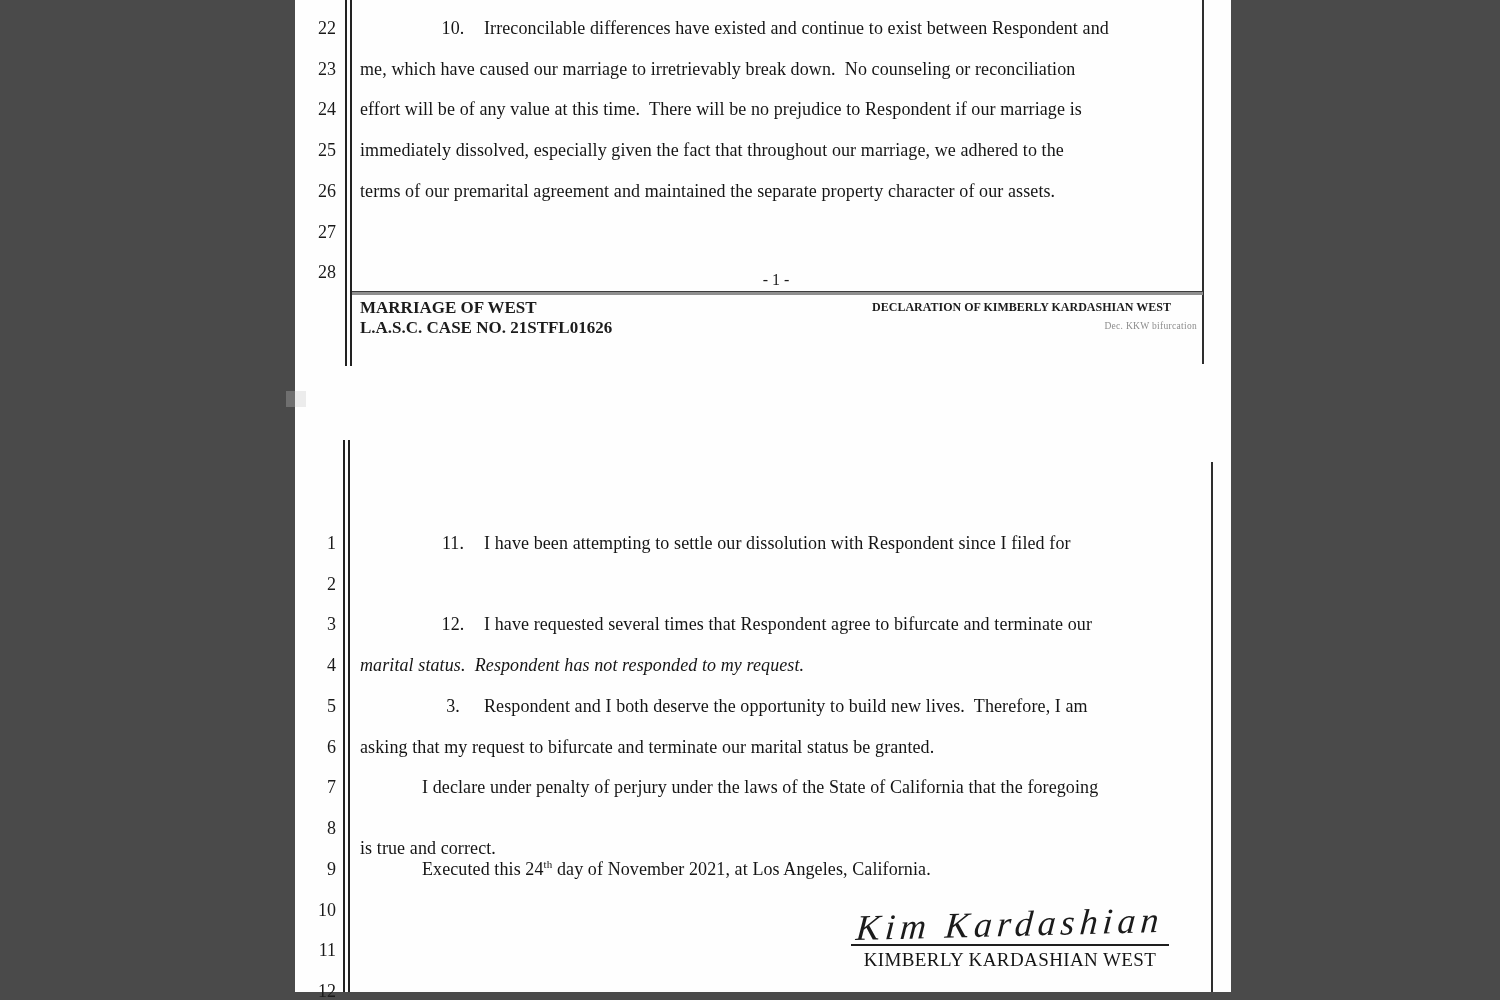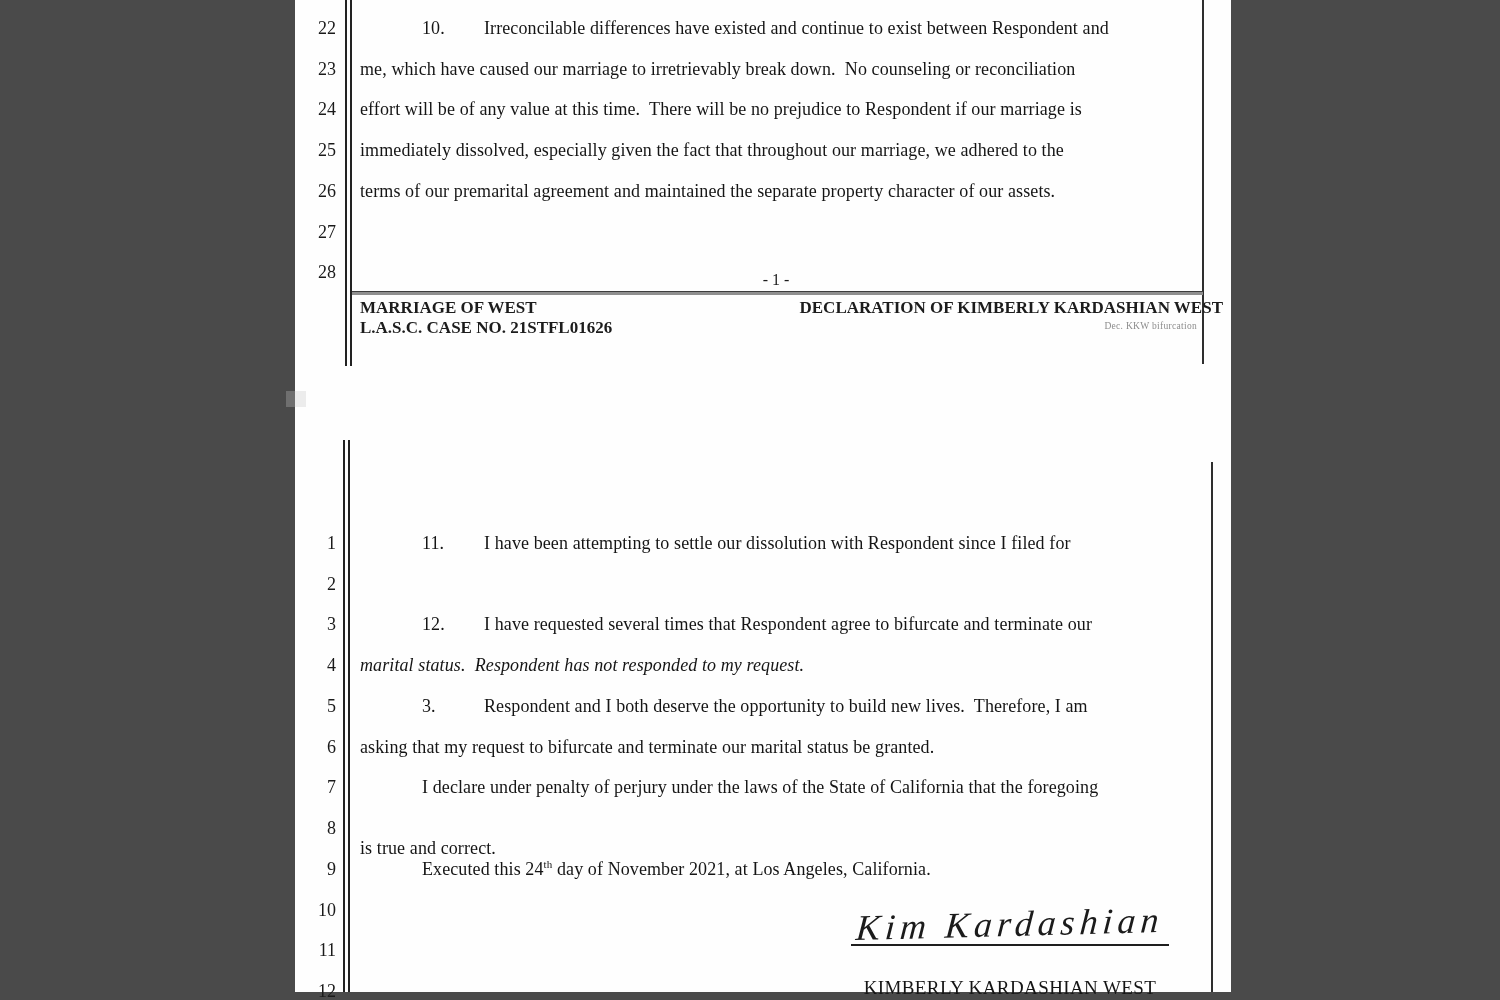--- a/index.html
+++ b/index.html
@@ -35,45 +35,45 @@
     position:absolute;left:294px;width:42px;
     text-align:right;font-size:18px;line-height:26px;color:#1a1a1a;
   }
   
   .bodyline{
     position:absolute;left:360px;width:832px;
     font-size:18px;line-height:26px;letter-spacing:0.1px;color:#151515;
     white-space:nowrap;
   }
   .bodyline .ind{display:inline-block;width:62px;}
-  .bodyline .plabel{display:inline-block;width:62px;}
+  .bodyline .plabel{display:inline-block;width:62px;text-align:center;}
   .bodyline sup{font-size:11px;line-height:0;}
   
   .f-pageno{position:absolute;left:360px;top:271px;width:832px;text-align:center;font-size:16px;}
   .f-rule{
     position:absolute;left:352px;top:291px;width:851px;height:4px;
     background:#8f8f8f;border-top:1.5px solid #3d3d3d;box-sizing:border-box;
   }
   .f-left{position:absolute;left:360px;top:298px;font-weight:bold;font-size:17px;line-height:19.5px;}
-  .f-right{position:absolute;left:720px;top:298px;width:503px;text-align:right;font-weight:bold;font-size:17px;line-height:19.5px;}
+  .f-right{position:absolute;left:668px;top:298px;width:503px;text-align:right;font-weight:bold;font-size:12px;line-height:19.5px;}
   .f-note{
     position:absolute;left:900px;top:321px;width:297px;text-align:right;
     font-size:9.5px;color:#8c8c8c;filter:blur(0.4px);letter-spacing:0.3px;
   }
   
   .sig-script{
     position:absolute;left:845px;top:903px;width:330px;text-align:center;
     font-style:italic;font-size:36px;letter-spacing:5px;color:#1b1b1b;
     transform:rotate(-1.5deg) skewX(-6deg);
     white-space:nowrap;
   }
   .sig-line{position:absolute;left:851px;top:944px;width:318px;height:2px;background:#1e1e1e;}
   .sig-printed{
     position:absolute;left:851px;top:949px;width:318px;text-align:center;
-    font-size:19px;letter-spacing:0.4px;color:#151515;white-space:nowrap;margin-top:28px;
+    font-size:19px;letter-spacing:0.4px;color:#151515;white-space:nowrap;
   }
 </style>
 </head>
 <body>
 
 <div id="screen">
 
   <div class="sheet"></div>
 
   <div class="seam-dark"></div>

